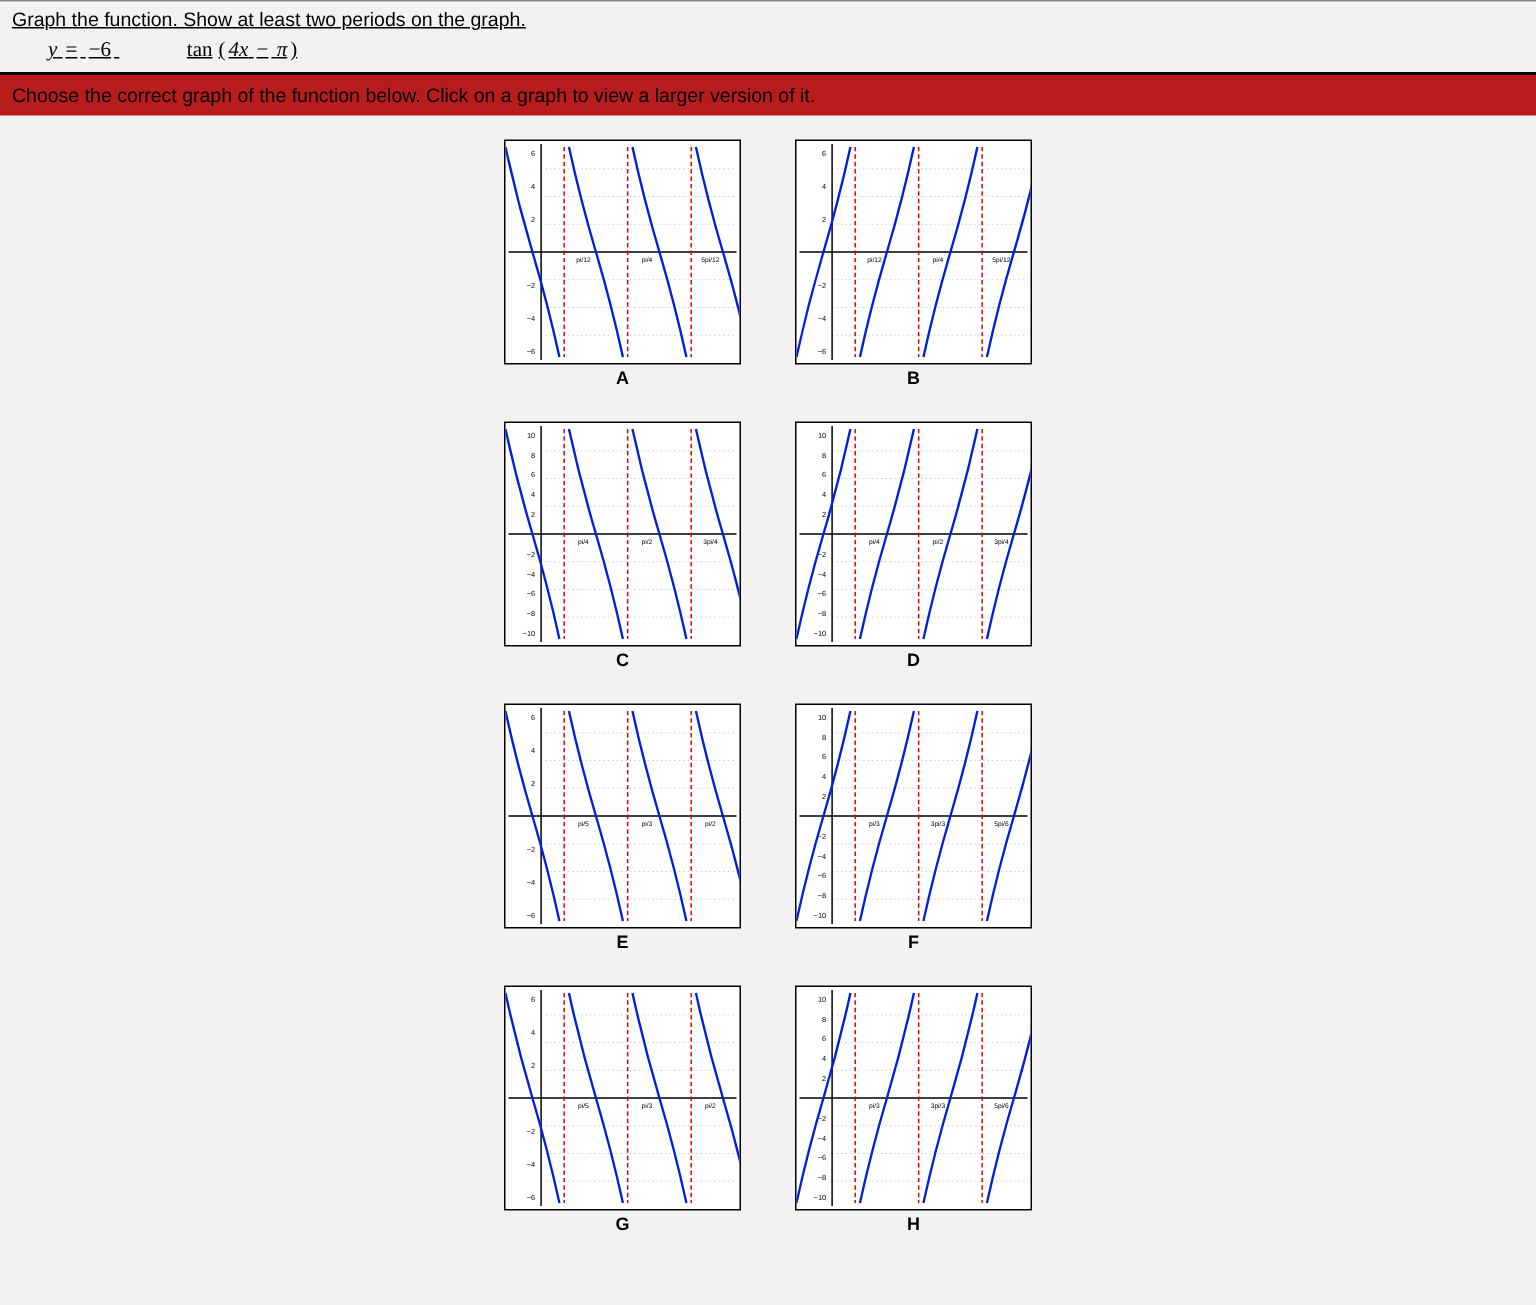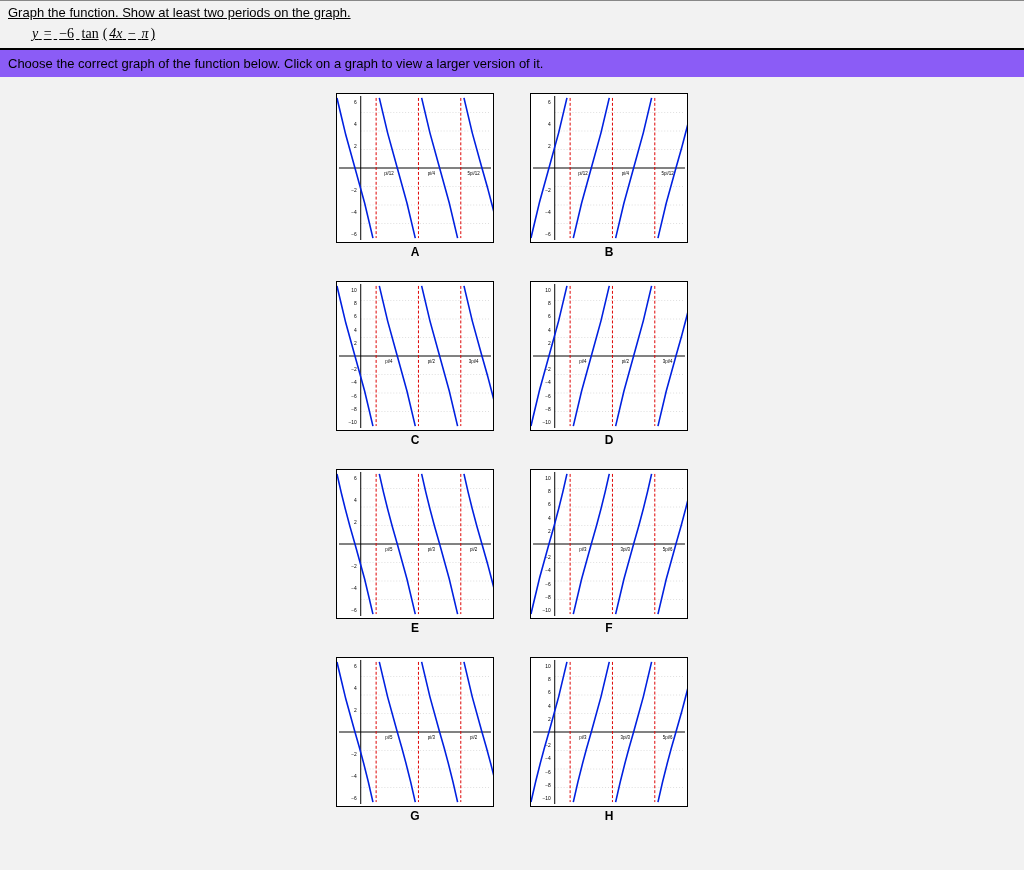--- a/index.html
+++ b/index.html
@@ -20,21 +20,21 @@
     .prompt-text { margin-bottom: 6px; font-size: 13px; }
     .equation {
       margin-left: 24px;
       font-family: 'Times New Roman', serif;
       font-style: italic;
       font-size: 14px;
     }
     .equation .op { font-style: normal; padding: 0 2px; }
     .instruction {
       padding: 6px 8px;
-      background: #8b5cf6;
+      background: #b91c1c;
       font-size: 13px;
     }
     .graphs-area {
       display: flex;
       flex-direction: column;
       align-items: center;
       gap: 22px;
       padding-top: 16px;
       padding-bottom: 16px;
     }
@@ -62,21 +62,21 @@
   </style>
 </head>
 <body>
 
 <div class="question-box">
   <div class="prompt-text">Graph the function. Show at least two periods on the graph.</div>
   <div class="equation">
     <span>y</span>
     <span class="op">=</span>
     <span class="op">−6</span>
-    <span class="op" style="font-style:normal;">tan</span><span class="op">(</span><span>4x</span>
+    <span class="op" style="font-style:normal;margin-left:43px;">tan</span><span class="op">(</span><span>4x</span>
     <span class="op">−</span>
     <span>π</span><span class="op">)</span>
   </div>
 </div>
 
 <div class="instruction">Choose the correct graph of the function below. Click on a graph to view a larger version of it.</div>
 
 <div class="graphs-area">
 
 <div class="graph-row">

